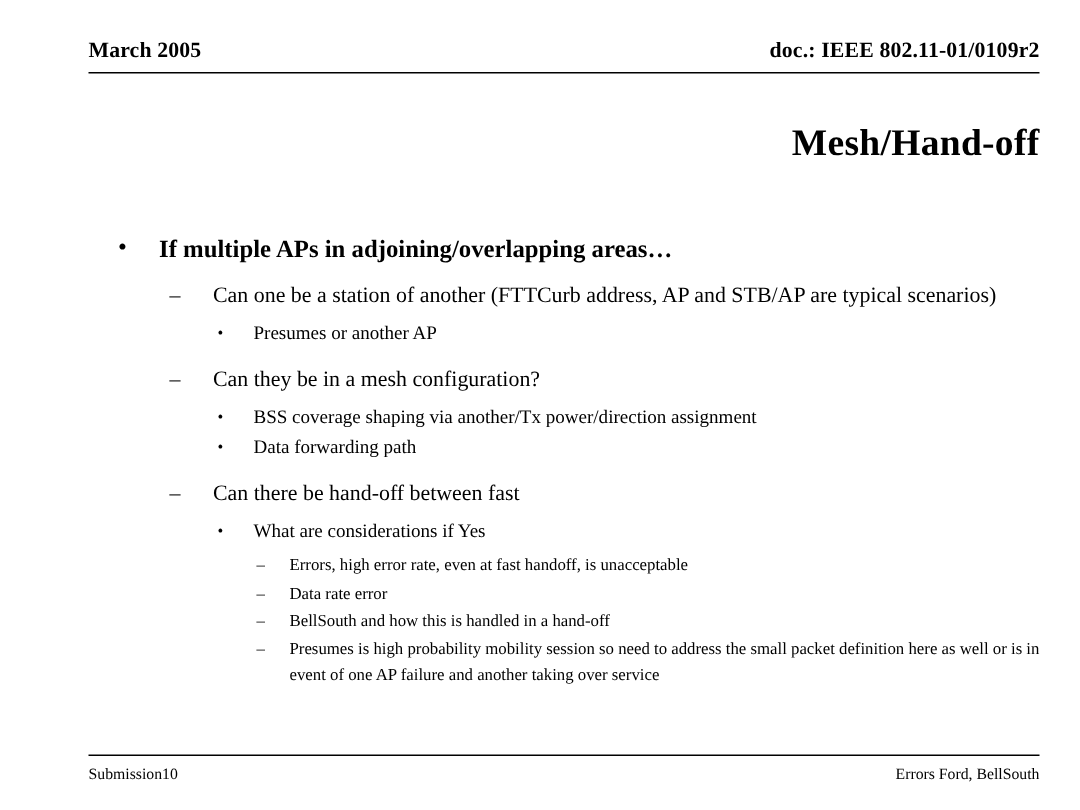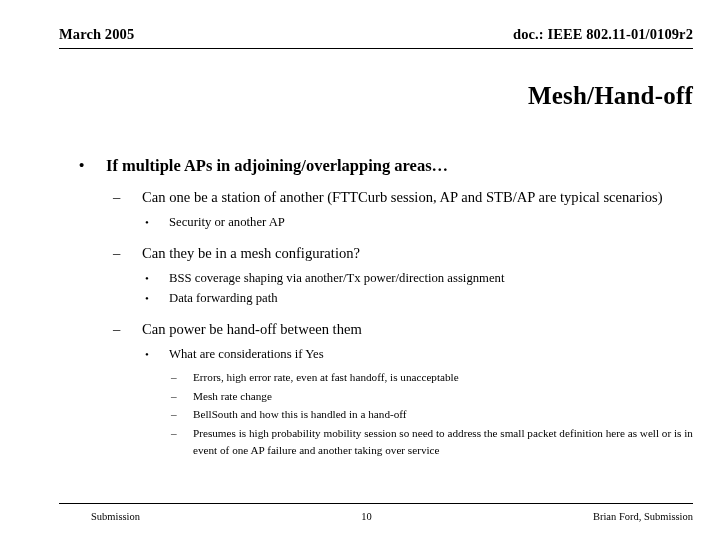--- a/index.html
+++ b/index.html
@@ -143,22 +143,22 @@
   .footer {
     position: absolute;
     left: 43px;
     top: 510px;
     width: 634px;
     font-size: 10.5px;
     line-height: 13px;
     display: flex;
     align-items: baseline;
   }
-  .footer-left   { flex: 0 0 auto; white-space: nowrap; margin-left: 32px; }
-  .footer-center { flex: 1 1 auto; text-align: center; white-space: nowrap; }
+  .footer-left   { flex: 0 0 auto; white-space: nowrap; }
+  .footer-center { flex: 1 1 auto; text-align: left; white-space: nowrap; }
   .footer-right  { flex: 0 0 auto; white-space: nowrap; }
 </style>
 </head>
 <body>
 
 <div class="slide">
 
   <div class="header">
     <div class="header-row">
       <span class="header-left">March 2005</span>
@@ -173,26 +173,26 @@
 
     <div class="b lvl1">
       <span class="mark">•</span>
       <span class="txt">If multiple APs in adjoining/overlapping areas…</span>
     </div>
 
     <div class="gap-sm"></div>
 
     <div class="b lvl2">
       <span class="mark">–</span>
-      <span class="txt">Can one be a station of another (FTTCurb session, AP and STB/AP are typical scenarios)</span>
-    </div>
-
-    <div class="b lvl3">
-      <span class="mark">•</span>
-      <span class="txt">Security or another AP</span>
+      <span class="txt">Can one be a station of another (FTTCurb address, AP and STB/AP are typical scenarios)</span>
+    </div>
+
+    <div class="b lvl3">
+      <span class="mark">•</span>
+      <span class="txt">Presumes or another AP</span>
     </div>
 
     <div class="gap-md"></div>
 
     <div class="b lvl2">
       <span class="mark">–</span>
       <span class="txt">Can they be in a mesh configuration?</span>
     </div>
 
     <div class="b lvl3">
@@ -202,52 +202,52 @@
 
     <div class="b lvl3">
       <span class="mark">•</span>
       <span class="txt">Data forwarding path</span>
     </div>
 
     <div class="gap-md"></div>
 
     <div class="b lvl2">
       <span class="mark">–</span>
-      <span class="txt">Can power be hand-off between them</span>
+      <span class="txt">Can there be hand-off between fast</span>
     </div>
 
     <div class="b lvl3">
       <span class="mark">•</span>
       <span class="txt">What are considerations if Yes</span>
     </div>
 
     <div class="gap-sm"></div>
 
     <div class="b lvl4">
       <span class="mark">–</span>
       <span class="txt">Errors, high error rate, even at fast handoff, is unacceptable</span>
     </div>
 
     <div class="b lvl4">
       <span class="mark">–</span>
-      <span class="txt">Mesh rate change</span>
+      <span class="txt">Data rate error</span>
     </div>
 
     <div class="b lvl4">
       <span class="mark">–</span>
       <span class="txt">BellSouth and how this is handled in a hand-off</span>
     </div>
 
     <div class="b lvl4">
       <span class="mark">–</span>
       <span class="txt">Presumes is high probability mobility session so need to address the small packet definition here as well or is in event of one AP failure and another taking over service</span>
     </div>
 
   </div>
 
   <div class="footer-rule"></div>
   <div class="footer">
     <span class="footer-left">Submission</span>
     <span class="footer-center">10</span>
-    <span class="footer-right">Brian Ford, Submission</span>
+    <span class="footer-right">Errors Ford, BellSouth</span>
   </div>
 
 </div>
 
 </body></html>

